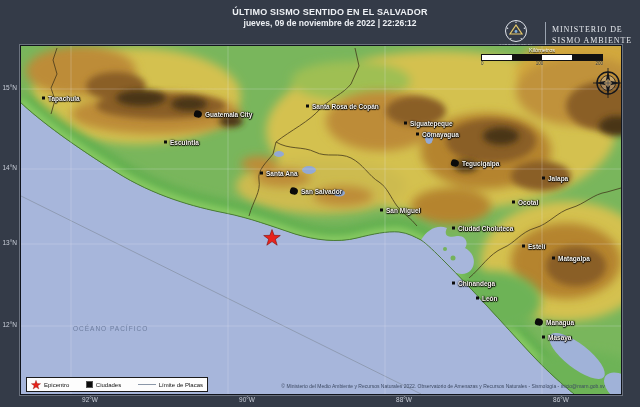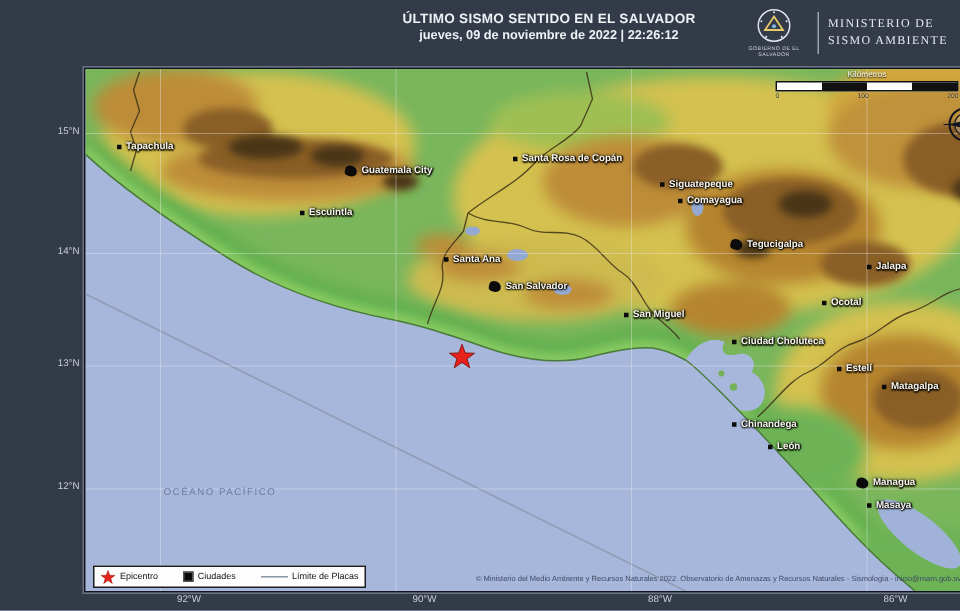--- a/index.html
+++ b/index.html
@@ -1,26 +1,26 @@
 <!DOCTYPE html>
 <html><head>
 <meta charset="utf-8">
 <style>
   html,body{margin:0;padding:0;}
   body{width:640px;height:407px;position:relative;overflow:hidden;
        background:#343b48;font-family:"Liberation Sans",sans-serif;}
-  .stage{position:absolute;inset:0;margin-left:36px;}
+  .stage{position:absolute;inset:0;}
 
   
   #header{position:absolute;left:20px;top:0;width:620px;text-align:center;color:#eef1f5;}
   .h-line{font-weight:bold;font-size:8.5px;line-height:11px;}
   .h-line.title{padding-top:7px;font-size:9px;letter-spacing:.2px;}
 
   
-  #logo{position:absolute;right:8px;top:5px;display:flex;align-items:center;gap:6px;color:#e6e9ee;justify-content:center;}
+  #logo{position:absolute;right:8px;top:19px;display:flex;align-items:center;gap:6px;color:#e6e9ee;justify-content:center;}
   .emblem-wrap{display:flex;flex-direction:column;align-items:center;width:46px;}
   .gov-label{font-size:3.5px;line-height:4px;text-align:center;letter-spacing:.3px;color:#cfd4dc;margin-top:1px;}
   .logo-divider{width:1px;height:28px;background:#9aa3b0;}
   .ministry-text{font-family:"Liberation Serif",serif;font-size:8px;line-height:10.5px;
                  letter-spacing:.9px;text-align:left;white-space:nowrap;}
 
   
   #map{position:absolute;left:20px;top:45px;width:600px;height:348px;
        border:1px solid #10141c;box-shadow:0 0 0 1px rgba(210,216,228,.35);
        overflow:hidden;background:#a7b6db;}

